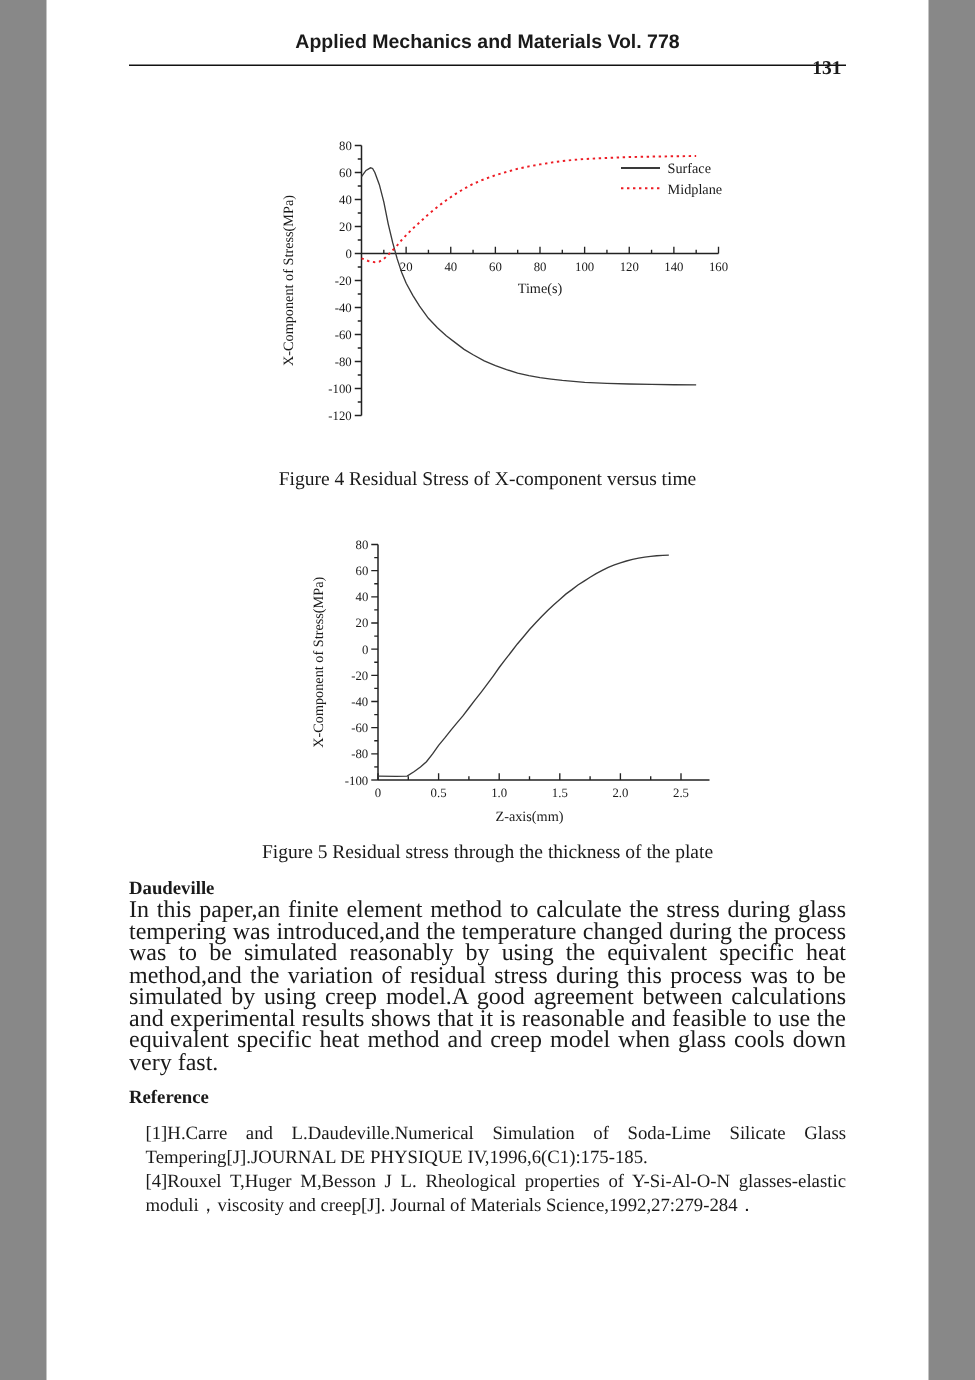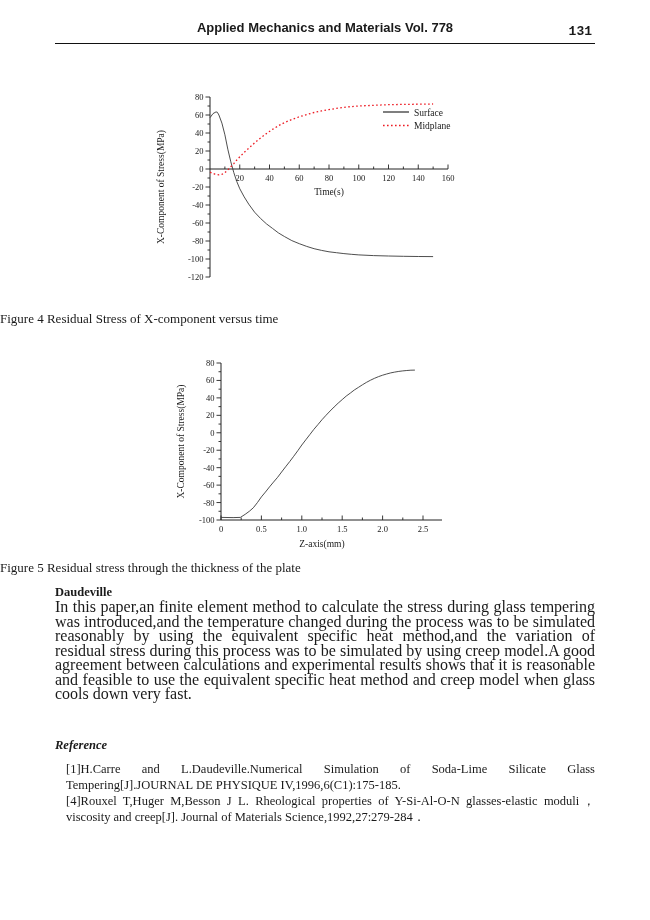--- a/index.html
+++ b/index.html
@@ -1,76 +1,76 @@
 <!DOCTYPE html>
 <html><head>
 <meta charset="utf-8">
 <style>
   html,body{margin:0;padding:0;background:#888;}
   .page{
     position:relative;
-    width:650px;height:920px;
+    width:588px;height:920px;
     margin:0 auto;
     background:#ffffff;
     font-family:"Liberation Serif", serif;
     color:#1a1a1a;
     overflow:hidden;
   }
   
   .header{
     position:relative;
     margin:20px 55px 0 55px;
     text-align:center;
     font-family:"Liberation Sans", sans-serif;
     font-weight:bold;
     font-size:13px;
   }
   .page-number{
     position:absolute;
-    right:3px;top:4px;
-    font-family:Liberation Mono, monospace;
+    right:3px;top:17px;
+    font-family:Liberation Serif, serif;
     font-weight:bold;
     font-size:13px;
   }
   .header-rule{
     margin:8px 55px 0 55px;
     border-bottom:1.6px solid #111;
     height:0;
   }
   
   figure{margin:0;padding:0;}
   .fig4-svg{display:block;margin:45px 0 0 153px;}
   .fig5-svg{display:block;margin:22px 0 0 173px;}
   svg text{
     font-family:"Liberation Serif", serif;
     fill:#1a1a1a;
     stroke:none;
   }
   .caption{
-    text-align:left;
+    text-align:center;
     font-size:13px;
     margin:0;
   }
   .caption-4{margin-top:14px;}
   .caption-5{margin-top:4px;}
   
   .content{margin:0 55px;}
   .section-heading{
     font-size:12.5px;
     font-weight:bold;
     margin:0;
   }
   .conclusions-heading{margin-top:9px;}
   .body-paragraph{
     font-size:16px;
     line-height:14.5px;
     text-align:justify;
     margin:0 0 0 0;
   }
-  .reference-heading{margin-top:36px;font-style:italic;}
+  .reference-heading{margin-top:8px;}
   .refs{margin-top:8px;margin-left:11px;}
   .refs p{
     font-size:12.5px;
     line-height:16px;
     text-align:justify;
     margin:0;
   }
 </style>
 </head>
 <body>

